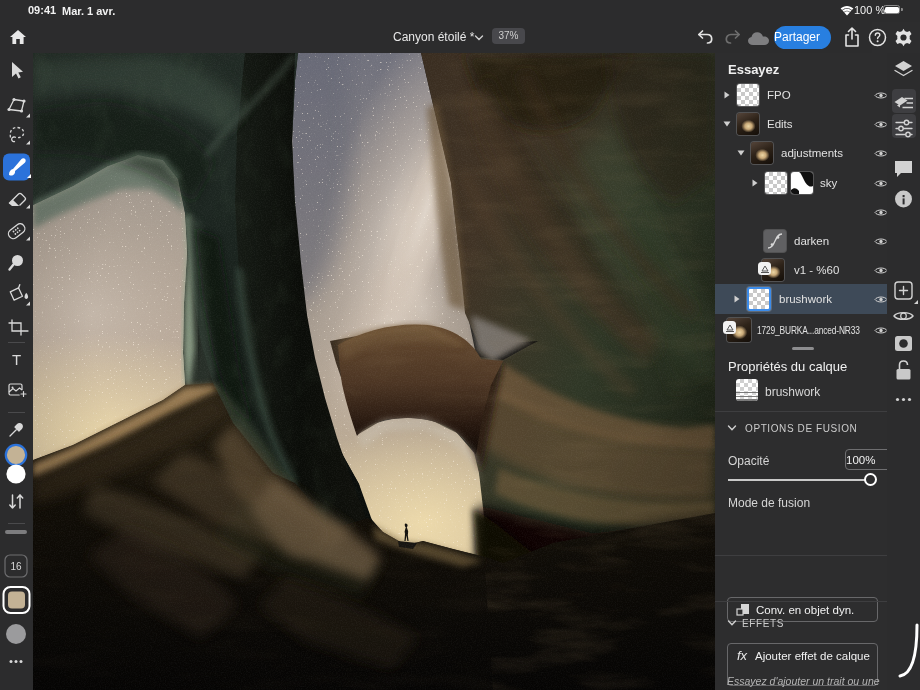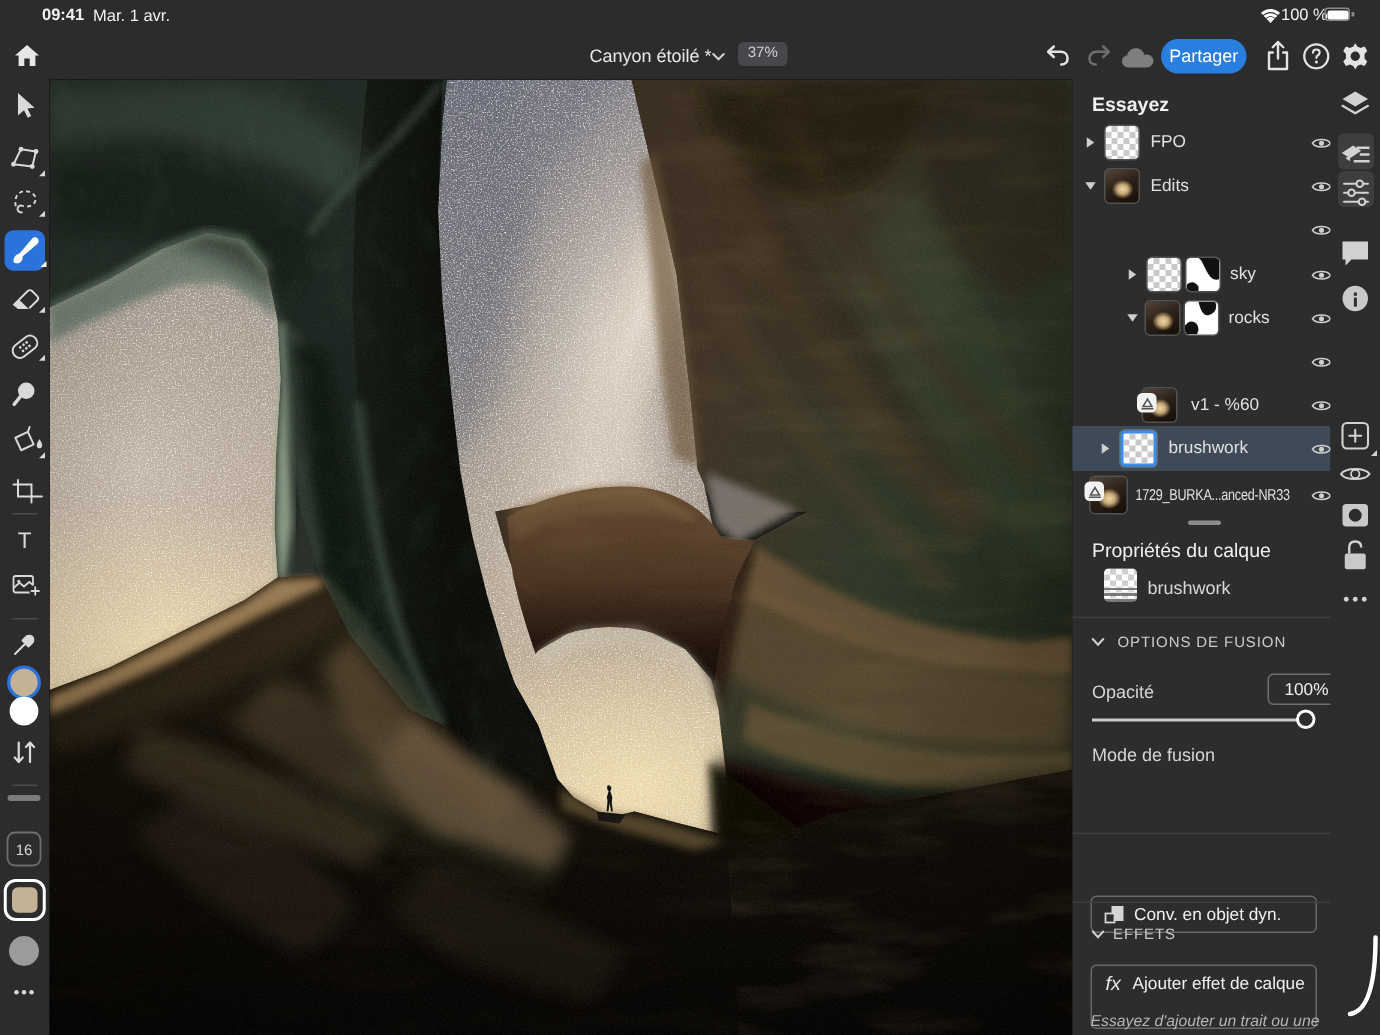--- a/index.html
+++ b/index.html
@@ -16,21 +16,21 @@
 .badge{position:absolute;left:-4px;top:3px;width:13px;height:13px;background:#f2f2f2;border-radius:3.5px;display:flex;align-items:center;justify-content:center}
 .eyei{position:absolute;left:159px}
 .divider{position:absolute;left:0;top:0;width:172px;height:1px;background:#3e3e40}
 .row .thumb{box-shadow:0 0 0 1px rgba(255,255,255,0.18)}
 .tri{flex:0 0 auto}
 </style></head>
 <body>
 
 <div id="statusbar">
   <span style="position:absolute;left:28px;top:4px">09:41</span>
-  <span style="position:absolute;left:62px;top:5px;font-weight:400">Mar. 1 avr.</span>
+  <span style="position:absolute;left:62px;top:5px;font-weight:700">Mar. 1 avr.</span>
   <span style="position:absolute;left:840px;top:3px">
     <svg width="64" height="16" viewBox="0 0 64 16" fill="none">
       <path d="M7 12.4 L4.2 9.4 C5.7 8 8.3 8 9.8 9.4 Z M2.4 7.6 C5 5.2 9 5.2 11.6 7.6 L10 9 C8.3 7.4 5.7 7.4 4 9 Z M0.6 5.6 C4.2 2.2 9.8 2.2 13.4 5.6 L11.9 7 C8.9 4.3 5.1 4.3 2.1 7 Z" fill="#fff"></path>
     </svg>
   </span>
   <span style="position:absolute;left:854px;top:4px;font-weight:400">100 %</span>
   <span style="position:absolute;left:883px;top:5px;width:17px;height:9px;border:1px solid #8a8a8a;border-radius:2.5px"></span>
   <span style="position:absolute;left:884.5px;top:6.5px;width:14px;height:6px;background:#fff;border-radius:1.5px"></span>
   <span style="position:absolute;left:901px;top:8px;width:1.5px;height:3px;background:#8a8a8a;border-radius:0 1px 1px 0"></span>
 </div>
@@ -49,21 +49,21 @@
       <path d="M6.5 2 L2.8 5.5 L6.5 9" stroke="#e3e3e3" stroke-width="1.7" fill="none" stroke-linecap="round" stroke-linejoin="round"></path>
       <path d="M3.2 5.5 H11 C14 5.5 15.7 7.5 15.7 10 C15.7 12.5 14 14 11.5 14" stroke="#e3e3e3" stroke-width="1.7" fill="none" stroke-linecap="round"></path>
     </svg>
   <svg style="position:absolute;left:724px;top:7px" width="18" height="16" viewBox="0 0 18 16">
       <path d="M11.5 2 L15.2 5.5 L11.5 9" stroke="#6e6e6e" stroke-width="1.7" fill="none" stroke-linecap="round" stroke-linejoin="round"></path>
       <path d="M14.8 5.5 H7 C4 5.5 2.3 7.5 2.3 10 C2.3 12.5 4 14 6.5 14" stroke="#6e6e6e" stroke-width="1.7" fill="none" stroke-linecap="round"></path>
     </svg>
   <svg style="position:absolute;left:747px;top:9px" width="23" height="15" viewBox="0 0 23 15">
       <path d="M6 14 C3 14 1 12.2 1 9.8 C1 7.7 2.5 6.2 4.5 5.9 C5 3.2 7.3 1.2 10.2 1.2 C13 1.2 15.3 3 15.9 5.6 C16.3 5.5 16.7 5.4 17.2 5.4 C19.9 5.4 22 7.3 22 9.7 C22 12.1 20 14 17.3 14 Z" fill="#7e7e80"></path>
     </svg>
-  <span style="position:absolute;left:774px;top:4px;width:57px;height:23px;background:#287fe0;border-radius:12px;color:#fff;font-size:12px;text-align:center;line-height:23px">Partager</span>
+  <span style="position:absolute;left:774px;top:4px;width:57px;height:23px;background:#287fe0;border-radius:12px;color:#fff;font-size:12px;text-align:left;line-height:23px">Partager</span>
   <svg style="position:absolute;left:843px;top:5px" width="18" height="21" viewBox="0 0 18 21">
       <path d="M9 1 L9 12 M9 1 L5.5 4.5 M9 1 L12.5 4.5" stroke="#e3e3e3" stroke-width="1.6" fill="none" stroke-linecap="round" stroke-linejoin="round"></path>
       <path d="M5.5 8 H3 V19 H15 V8 H12.5" stroke="#e3e3e3" stroke-width="1.6" fill="none" stroke-linecap="round" stroke-linejoin="round"></path>
     </svg>
   <svg style="position:absolute;left:868px;top:6px" width="19" height="19" viewBox="0 0 19 19">
       <circle cx="9.5" cy="9.5" r="8" stroke="#e3e3e3" stroke-width="1.5" fill="none"></circle>
       <path d="M7.3 7.2 C7.3 5.9 8.3 5 9.6 5 C10.9 5 11.8 5.9 11.8 7 C11.8 8.1 11 8.6 10.3 9.1 C9.8 9.5 9.6 9.9 9.6 10.6" stroke="#e3e3e3" stroke-width="1.4" fill="none" stroke-linecap="round"></path>
       <circle cx="9.6" cy="13.3" r="1" fill="#e3e3e3"></circle>
     </svg>
   <svg style="position:absolute;left:894px;top:6px" width="19" height="19" viewBox="0 0 19 19">
@@ -349,47 +349,52 @@
   </div>
 
   <div class="row" style="top:56px">
     <svg style="margin-left:7px" width="10" height="8" viewBox="0 0 10 8">
         <path d="M1.5 1.5 L5 6.5 L8.5 1.5 Z" fill="#cfcfcf"></path>
       </svg>
     <span class="thumb photo" style="margin-left:5px"></span>
     <span style="margin-left:8px">Edits</span>
   </div>
 
+  <div class="row" style="top:85px">
+    <svg style="margin-left:21px" width="10" height="8" viewBox="0 0 10 8">
+        <path d="M1.5 1.5 L5 6.5 L8.5 1.5 Z" fill="#cfcfcf"></path>
+      </svg>
+    <span class="thumb photo" style="margin-left:5px"></span>
+    <span style="margin-left:8px">adjustments</span>
+  </div>
 
   <div class="row" style="top:115px">
     <svg style="margin-left:36px" width="8" height="10" viewBox="0 0 8 10">
         <path d="M1.5 1.5 L6.5 5 L1.5 8.5 Z" fill="#cfcfcf"></path>
       </svg>
     <span class="thumb checker" style="margin-left:6px"></span>
     <span class="thumb" style="margin-left:4px;background:#fff;position:relative;overflow:hidden">
       <svg width="22" height="22" viewBox="0 0 22 22">
           <path d="M8 0 L22 0 L22 14 C18 16 15 12 13 8 C11 4 10 1 8 0 Z M0 18 C3 15 6 16 8 19 L8 22 L0 22 Z" fill="#111"></path>
         </svg>
     </span>
     <span style="margin-left:7px">sky</span>
   </div>
 
-  <div class="row" style="top:144px">
-    <svg style="margin-left:35px" width="10" height="8" viewBox="0 0 10 8">
-        <path d="M1.5 1.5 L5 6.5 L8.5 1.5 Z" fill="#cfcfcf"></path>
-      </svg>
-    <span class="thumb photo" style="margin-left:4px"></span>
-    <span class="thumb" style="margin-left:4px;background:#fff;position:relative;overflow:hidden">
+
+  <div class="row" style="top:173px">
+    <span class="thumb" style="margin-left:49px;background:#606062;position:relative">
       <svg width="22" height="22" viewBox="0 0 22 22">
-          <path d="M9 0 L20 0 C22 4 20 8 16 9 C12 10 10 5 9 0 Z M2 14 C6 12 9 15 9 19 L8 22 L0 22 L0 16 Z" fill="#111"></path>
+          <path d="M4 18 C12 18 10 4 18 4" stroke="#d8d8d8" stroke-width="1.3" fill="none"></path>
+          <circle cx="8" cy="14.6" r="1.3" fill="#d8d8d8"></circle>
+          <circle cx="14" cy="7.4" r="1.3" fill="#d8d8d8"></circle>
         </svg>
     </span>
-    <span style="margin-left:7px">rocks</span>
-  </div>
-
+    <span style="margin-left:8px">darken</span>
+  </div>
 
   <div class="row" style="top:202px">
     <span class="thumb photo" style="margin-left:47px;position:relative">
       <span class="badge">
           <svg width="10" height="10" viewBox="0 0 10 10">
             <path d="M2 7 L5 2 L8 7 Z M1 8.5 H9" stroke="#555" stroke-width="1" fill="none"></path>
           </svg>
         </span>
     </span>
     <span style="margin-left:10px">v1 - %60</span>
@@ -457,21 +462,21 @@
   <span class="thumb" style="position:absolute;left:21px;top:326px;width:22px;height:22px;background:conic-gradient(#cfcfcf 25%, #fff 0 50%, #cfcfcf 0 75%, #fff 0) 0 0/8px 8px #fff;overflow:hidden">
       <span style="position:absolute;left:0;top:11px;width:22px;height:11px;background:repeating-linear-gradient(0deg, rgba(110,110,110,.9) 0 1.6px, rgba(255,255,255,.2) 1.6px 3.8px)"></span>
     </span>
   <span style="position:absolute;left:50px;top:332px;font-size:12px">brushwork</span>
   <div class="divider" style="top:358px"></div>
   <svg style="position:absolute;left:12px;top:371px" width="10" height="8" viewBox="0 0 10 8">
       <path d="M1.5 2 L5 5.8 L8.5 2" stroke="#cfcfcf" stroke-width="1.4" fill="none" stroke-linecap="round"></path>
     </svg>
   <div style="position:absolute;left:30px;top:370px;font-size:10px;letter-spacing:.6px;color:#cccccc">OPTIONS DE FUSION</div>
   <div style="position:absolute;left:13px;top:401px;font-size:12px;color:#d5d5d5">Opacité</div>
-  <div style="position:absolute;left:130px;top:396px;width:52px;height:21px;border:1px solid #6e6e70;border-radius:4px;font-size:11.5px;color:#f0f0f0;text-align:center;line-height:20px">100%</div>
+  <div style="position:absolute;left:130px;top:396px;width:52px;height:21px;border:1px solid #6e6e70;border-radius:4px;font-size:11.5px;color:#f0f0f0;text-align:left;line-height:20px">100%</div>
   <div style="position:absolute;left:13px;top:426px;width:141px;height:1.5px;background:#c9c9c9"></div>
   <div style="position:absolute;left:149px;top:420px;width:13px;height:13px;border:2px solid #fff;border-radius:50%;background:#2d2d2e"></div>
   <div style="position:absolute;left:13px;top:443px;font-size:12px;color:#d5d5d5">Mode de fusion</div>
   <div class="divider" style="top:502px"></div>
   <div style="position:absolute;left:12px;top:544px;width:151px;height:25px;border:1px solid #68686a;border-radius:4px">
     <svg style="position:absolute;left:8px;top:5px" width="14" height="14" viewBox="0 0 14 14" fill="none" stroke="#d5d5d5" stroke-width="1.2">
         <rect x="5" y="1" width="8" height="10" fill="#d5d5d5" stroke="none"></rect>
         <rect x="1" y="6" width="6" height="6" fill="#2d2d2e" stroke="#d5d5d5"></rect>
       </svg>
     <span style="position:absolute;left:28px;top:6px;font-size:11.5px;color:#f0f0f0;white-space:nowrap">Conv. en objet dyn.</span>

